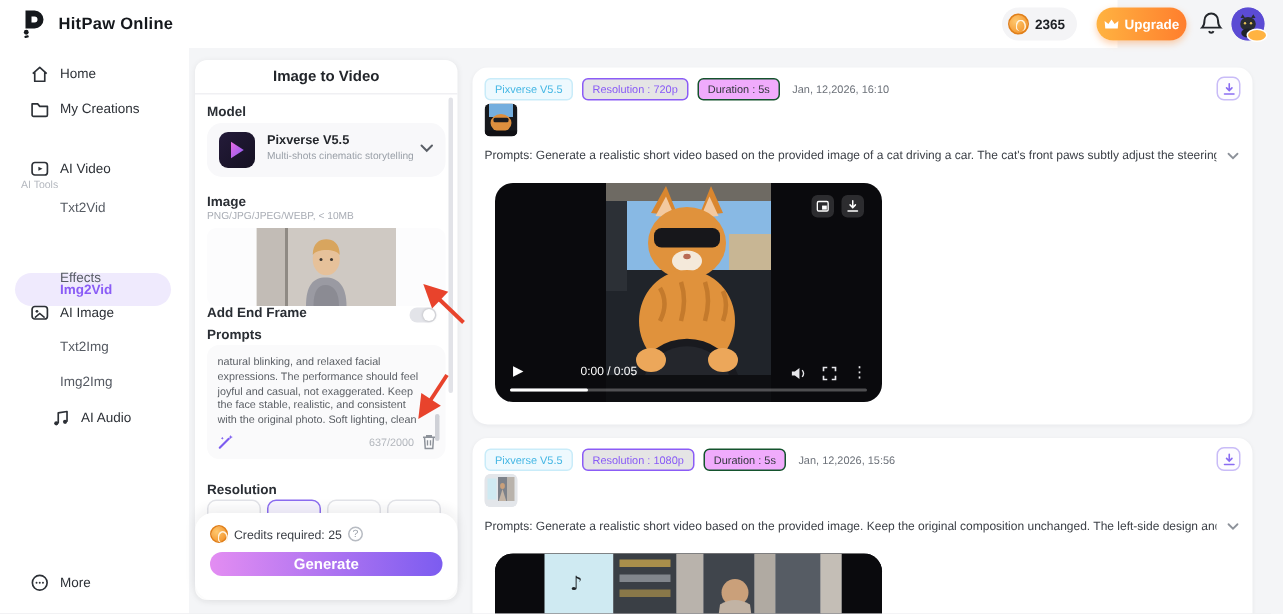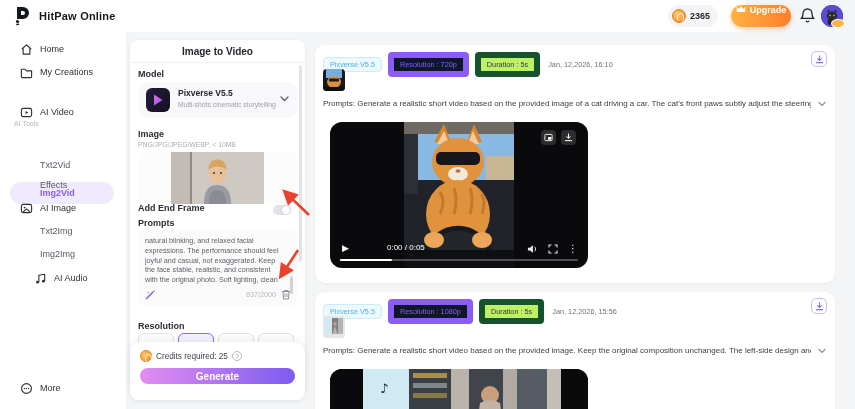--- a/index.html
+++ b/index.html
@@ -14,21 +14,21 @@
   #logo-mark { width:20px; height:21px; }
   #logo-text { font-size:11px; font-weight:bold; letter-spacing:.2px; color:#15181c; }
   #credits-pill { left:668px; top:5px; width:50px; height:22px; background:#f4f4f6; border-radius:11px;
                   display:flex; align-items:center; gap:4px; padding-left:4px; cursor:pointer; }
   .coin { width:14px; height:14px; border-radius:50%; background:radial-gradient(circle at 35% 35%, #ffc86e, #f08a1f);
           border:1px solid #e07f1a; position:relative; flex:0 0 auto; }
   .coin::after { content:""; position:absolute; left:4px; top:3px; width:5px; height:7px;
                  border:1.2px solid #fff3df; border-radius:50% 50% 50% 50%/60% 60% 40% 40%; border-bottom:none; }
   #credits-count { font-size:9px; font-weight:bold; color:#1d2025; }
   #upgrade-btn { left:731px; top:5px; width:60px; height:22px; border-radius:11px; border:none; cursor:pointer;
-                 background:linear-gradient(90deg,#ffb341,#ff7e2d); color:#fff; display:flex; 
+                 background:linear-gradient(90deg,#ffb341,#ff7e2d); color:#fff; display:flex; align-items:center;
                  justify-content:center; gap:4px; font-size:9px; font-weight:bold; box-shadow:0 2px 5px rgba(255,138,46,.4); }
   #bell { left:799px; top:7px; width:17px; height:17px; cursor:pointer; }
   #avatar { left:821px; top:5px; width:22px; height:22px; border-radius:50%; background:#5b4bd4; cursor:pointer; overflow:visible; }
   #avatar .badge { position:absolute; right:-2px; bottom:-1px; width:9px; height:9px; border-radius:50%;
                    background:#ffb341; border:1.5px solid #ffffff; }
 
   
   #sidebar { left:0; top:32px; width:126px; height:377px; background:#ffffff; }
   .side-row { position:absolute; left:0; width:126px; height:18px; display:flex; align-items:center; cursor:pointer; }
   .side-row .ic { position:absolute; left:20px; width:13px; height:13px; color:#2c3036; }
@@ -78,22 +78,22 @@
                   font-family:"Liberation Sans",sans-serif; cursor:pointer; }
 
   
   .card { position:absolute; left:315px; width:520px; background:#ffffff; border-radius:10px;
           box-shadow:0 1px 3px rgba(25,28,33,.05); }
   #card1 { top:45px; height:238px; }
   #card2 { top:292px; height:160px; }
   .badge-row { position:absolute; left:8px; top:7px; display:flex; gap:6px; align-items:center; }
   .badge { font-size:7.3px; padding:2px 6px; border-radius:4px; white-space:nowrap; }
   .badge.model { color:#45b7e4; background:#eef9fe; border:1px solid #c9ecf9; }
-  .badge.res { color:#8a5cf6; background:#0f172a; border:6px solid #8b5cf6; }
-  .badge.dur { color:#33373e; background:#bef264; border:6px solid #14532d; }
+  .badge.res { color:#8a5cf6; background:#e5e5e5; border:1px solid #8b5cf6; }
+  .badge.dur { color:#33373e; background:#f0abfc; border:1px solid #14532d; }
   .card-time { font-size:7.3px; color:#6d727a; margin-left:2px; }
   .dl-btn { position:absolute; right:8px; top:6px; width:16px; height:16px; border:1px solid #c9bcf7; border-radius:5px;
             background:#fdfcff; color:#8a6cf2; cursor:pointer; display:flex; align-items:center; justify-content:center; }
   .thumb { position:absolute; left:8px; top:24px; width:22px; height:22px; border-radius:4px; overflow:hidden;
            background:#e8e8ec; cursor:pointer; }
   .prompt-row { position:absolute; left:8px; top:54px; width:488px; height:11px; overflow:hidden;
                 font-size:8px; color:#3c4047; white-space:nowrap; }
   .expand-chevron { position:absolute; right:8px; top:54px; width:10px; height:10px; color:#8d929a; cursor:pointer; }
   .player { position:absolute; left:15px; top:77px; width:258px; height:146px; background:#0a0a0d; border-radius:12px; overflow:hidden; }
   .scene { position:absolute; top:0; }
@@ -167,21 +167,21 @@
       <span class="lbl">My Creations</span>
     </div>
     <div class="abs" id="side-section-label">AI Tools</div>
     <div class="side-row" style="top:71px;">
       <svg class="ic" viewBox="0 0 14 14">
           <rect x="1.5" y="2.5" width="11" height="9" rx="2" fill="none" stroke="currentColor" stroke-width="1.2"></rect>
           <path d="M6 5.5 L9 7 L6 8.5 z" fill="currentColor"></path>
         </svg>
       <span class="lbl">AI Video</span>
     </div>
-    <div class="side-row" style="top:97px;margin-top:27px;">
+    <div class="side-row" style="top:97px;">
       <span class="lbl sub">Txt2Vid</span>
     </div>
     <div id="active-pill" class="abs">
       <span class="lbl">Img2Vid</span>
     </div>
     <div class="side-row" style="top:144px;">
       <span class="lbl sub">Effects</span>
     </div>
     <div class="side-row" style="top:167px;">
       <svg class="ic" viewBox="0 0 14 14">

